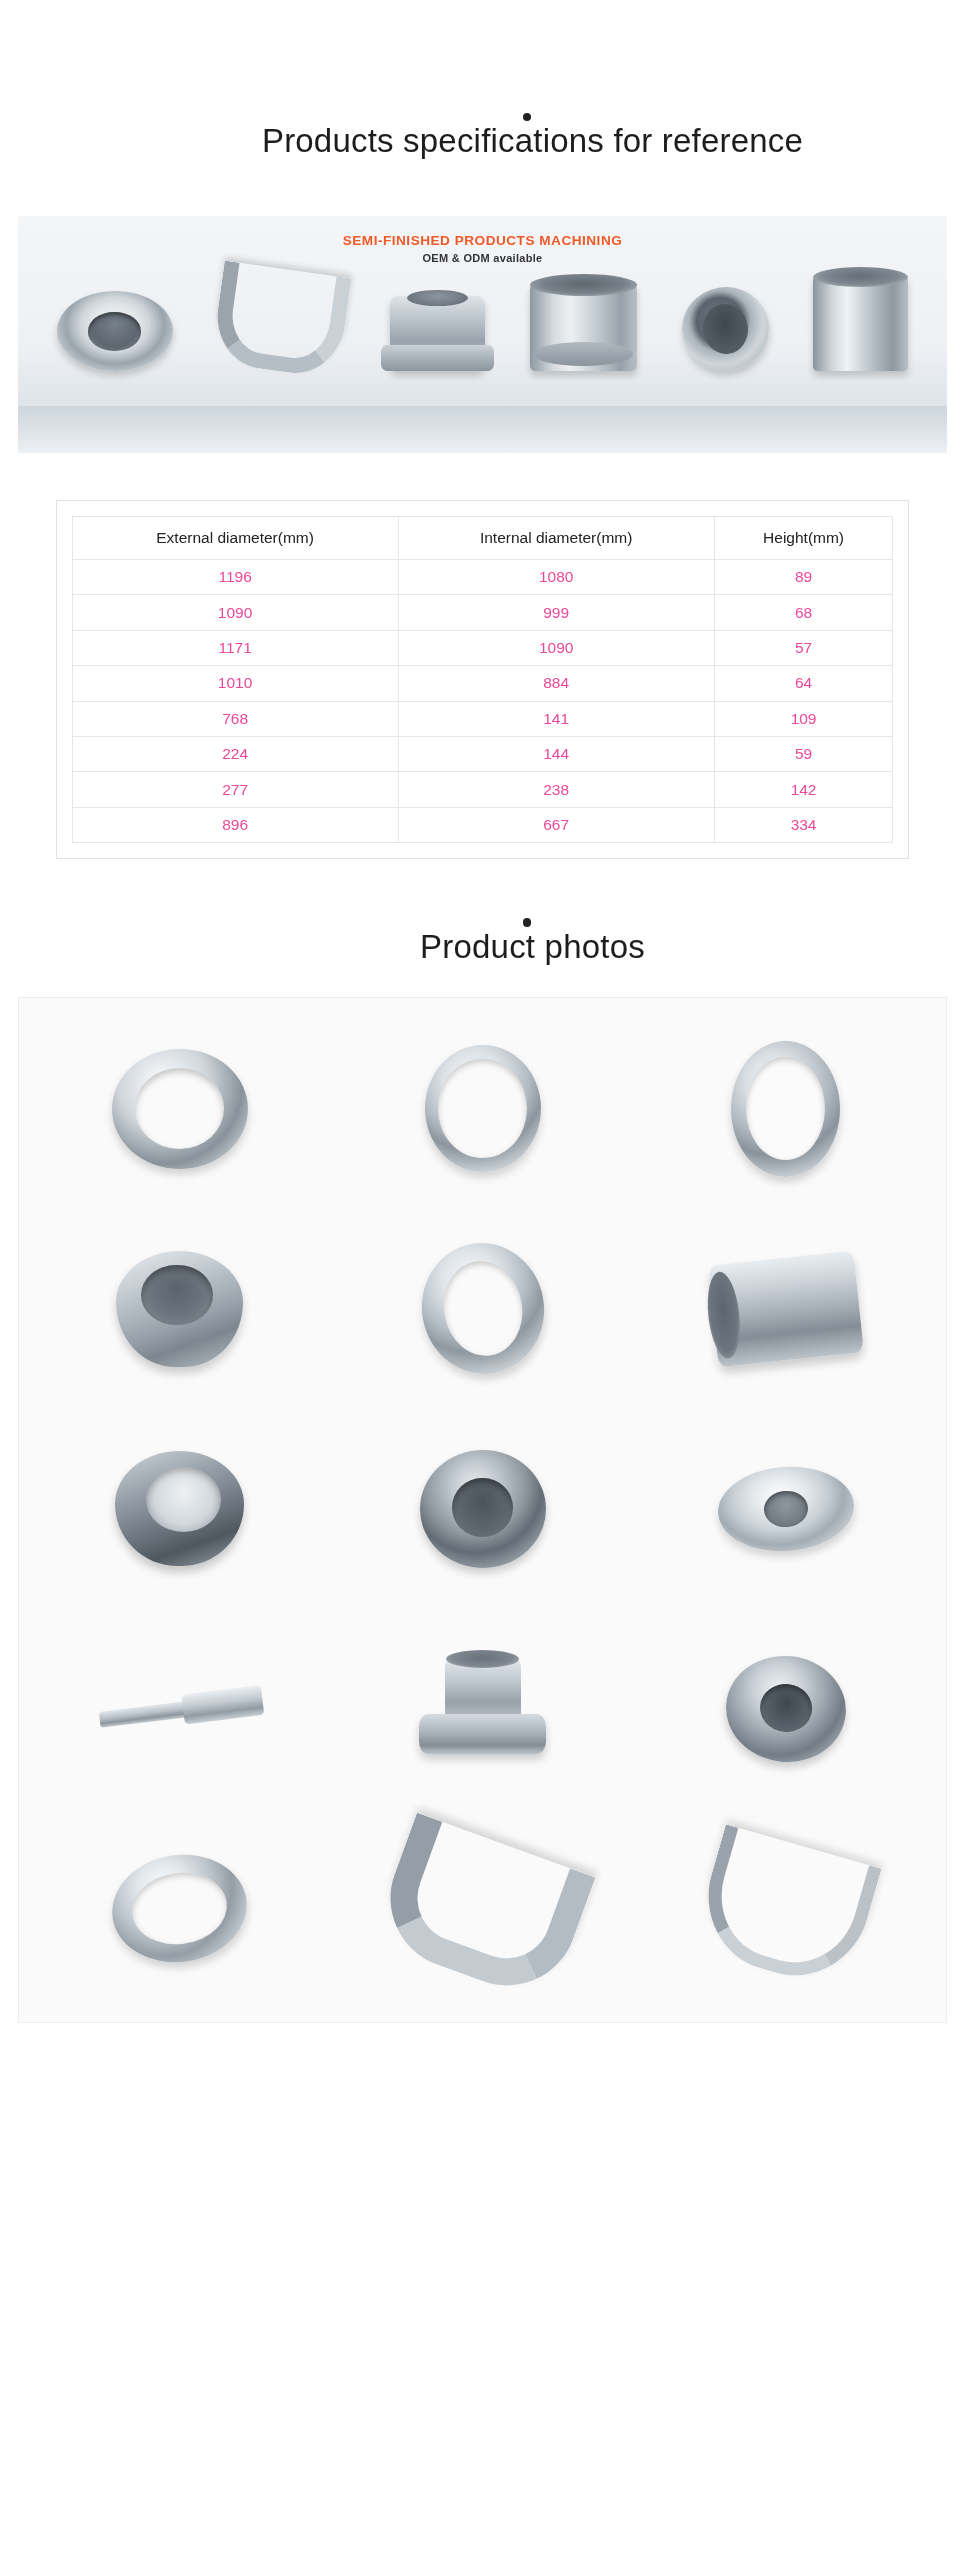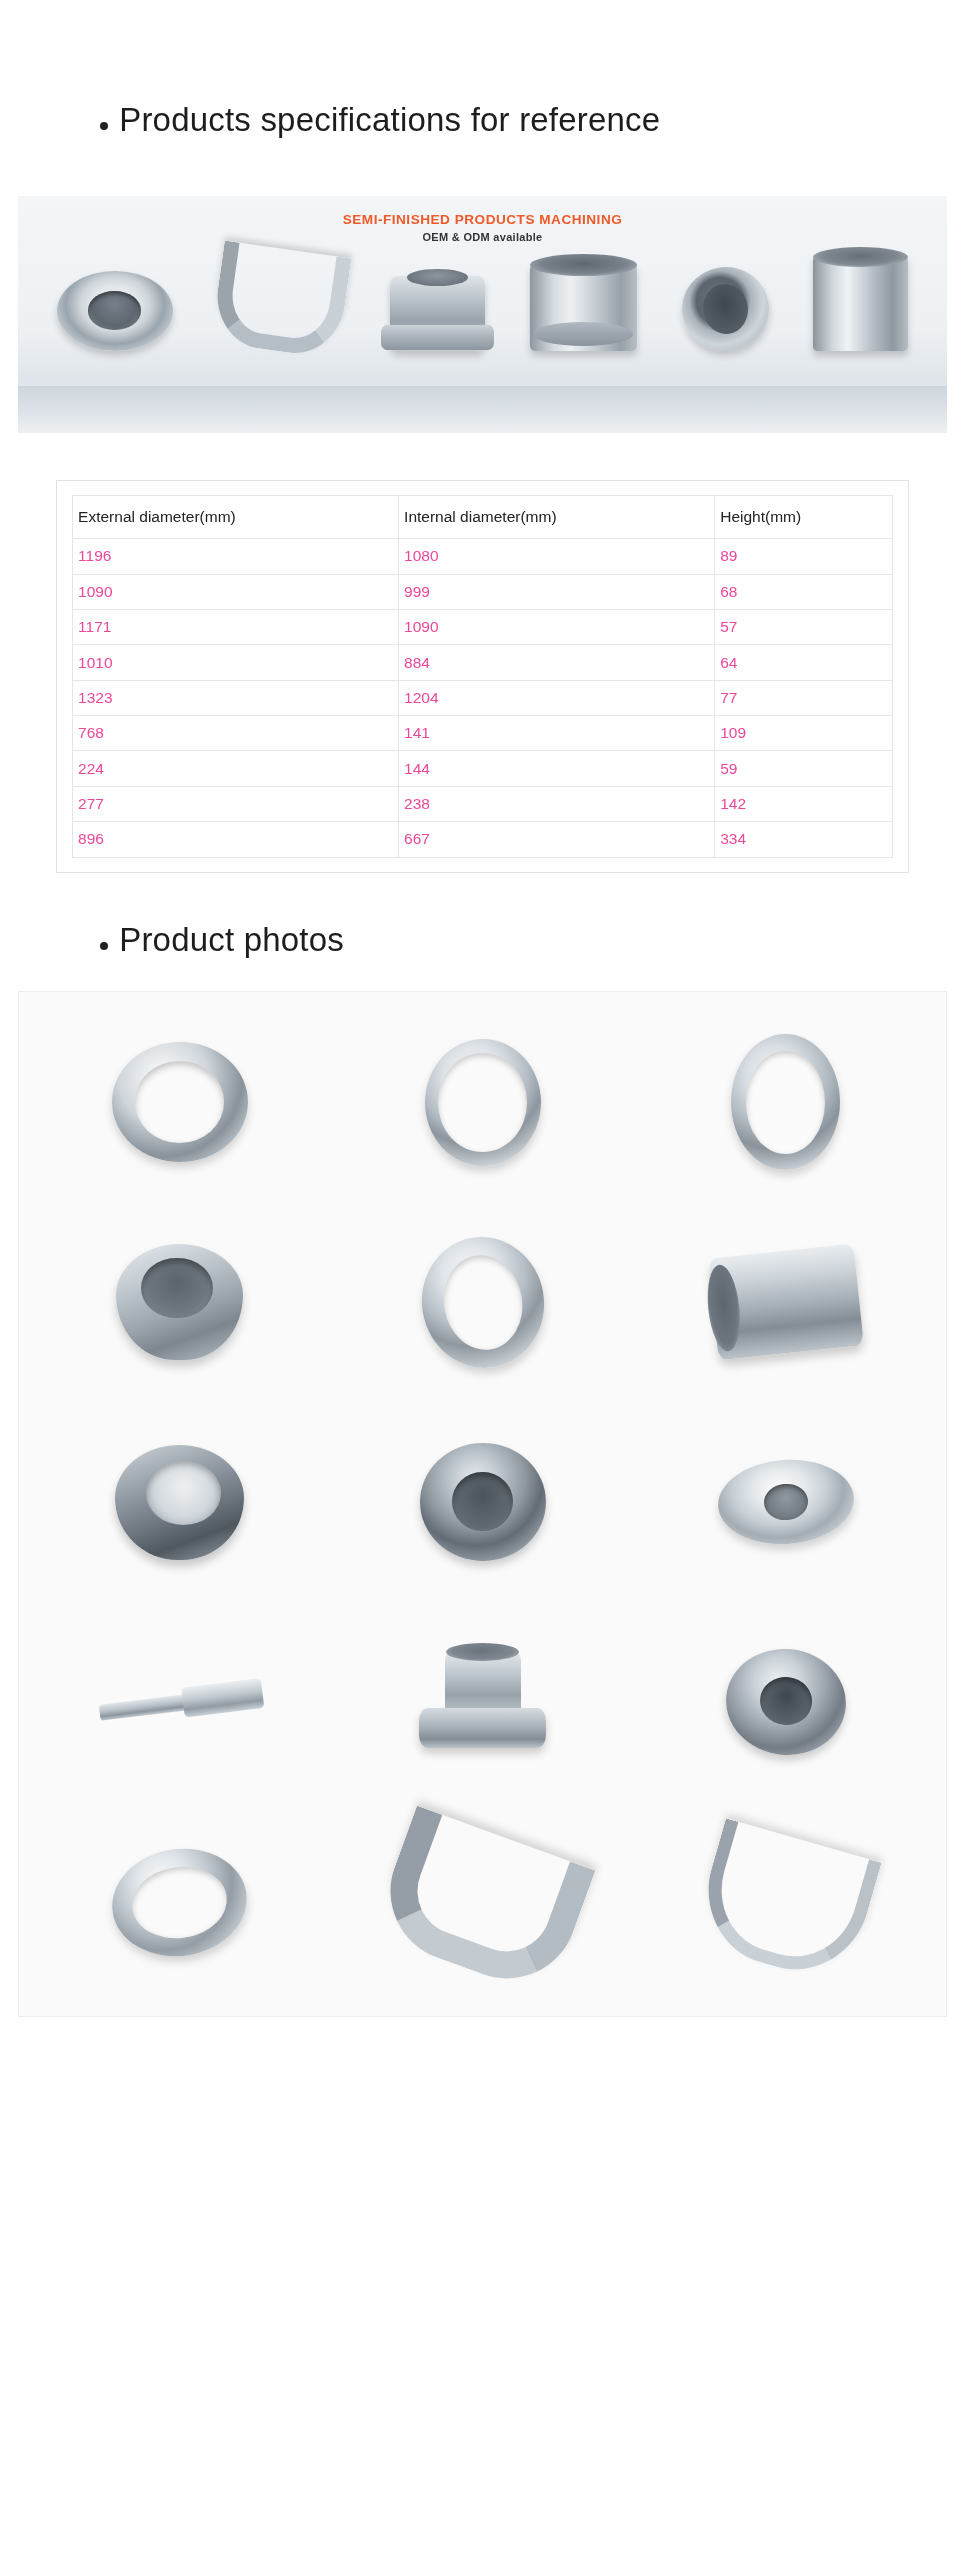--- a/index.html
+++ b/index.html
@@ -20,20 +20,21 @@
     background: #ffffff;
     overflow: hidden;
   }
 
   
   .section-heading {
     display: flex;
     align-items: center;
     padding-left: 100px;
     margin: 0;
+    flex-direction: column;
   }
   .section-heading .bullet {
     width: 8.2px;
     height: 8.2px;
     border-radius: 50%;
     background: #222;
     margin-right: 11px;
     margin-top: 12.7px;
     flex: 0 0 auto;
   }
@@ -238,21 +239,21 @@
     background: #fff;
   }
   table.spec {
     width: 100%;
     border-collapse: collapse;
     font-size: 15.5px;
     color: #333;
   }
   table.spec th, table.spec td {
     border: 0.9px solid #e6e6e6;
-    text-align: left;
+    text-align: center;
     padding: 8.2px 5.5px;
     font-weight: normal;
   }
   table.spec thead th {
     color: #222;
     font-size: 15.5px;
     padding: 12px 5.5px;
   }
   table.spec tbody td {
     color: #ec4899;
@@ -605,25 +606,20 @@
           <td>1171</td>
           <td>1090</td>
           <td>57</td>
         </tr>
         <tr>
           <td>1010</td>
           <td>884</td>
           <td>64</td>
         </tr>
         <tr>
-          <td>1323</td>
-          <td>1204</td>
-          <td>77</td>
-        </tr>
-        <tr>
           <td>768</td>
           <td>141</td>
           <td>109</td>
         </tr>
         <tr>
           <td>224</td>
           <td>144</td>
           <td>59</td>
         </tr>
         <tr>

